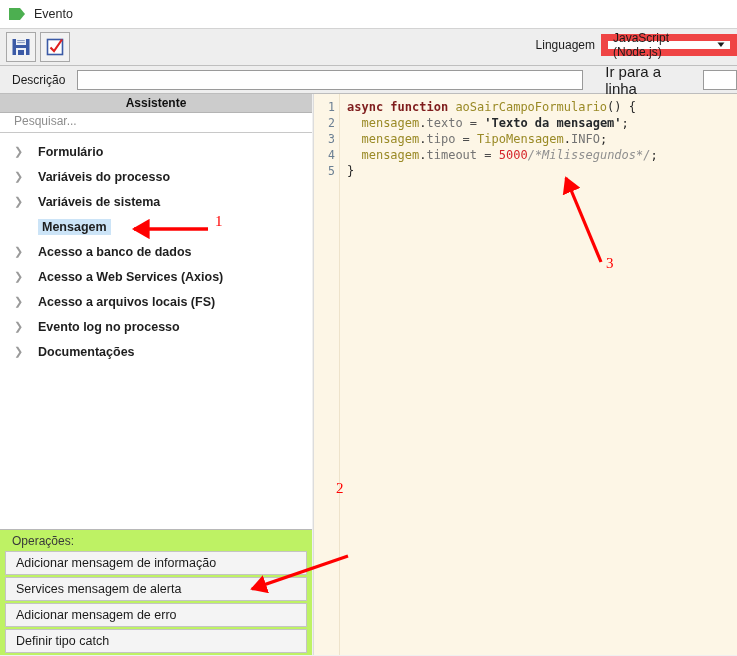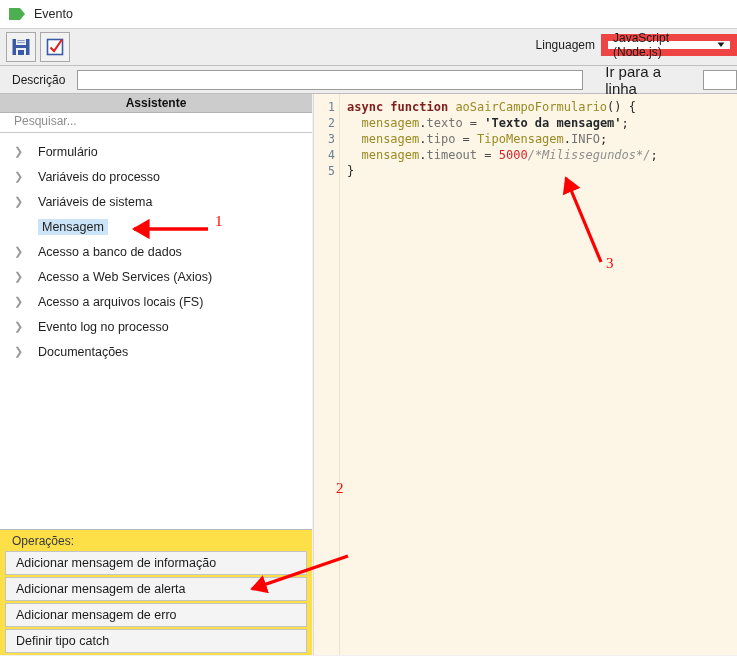--- a/index.html
+++ b/index.html
@@ -158,29 +158,29 @@
     font-size: 12.5px;
     color: #1e1e1e;
   }
   .tw {
     width: 14px;
     display: inline-block;
     color: #9a9a9a;
     font-size: 11px;
     flex: 0 0 14px;
   }
-  .tree-item .lbl { margin-left: 10px; }
+  .tree-item .lbl { margin-left: 10px; font-weight: bold; }
   .tree-item.leaf .lbl {
     background: #cce4f7;
     padding: 1px 4px;
     margin-left: 24px;
   }
 
   .ops-section {
-    background: #fde047;
+    background: #bef264;
     border-top: 1px solid #b8b8b8;
     padding: 0;
   }
   .ops-title {
     height: 21px;
     display: flex; align-items: center;
     padding-left: 12px;
     font-size: 12px;
     color: #3a3a3a;
   }
@@ -341,21 +341,21 @@
           <div class="tree-item">
             <span class="tw">❯</span>
             <span class="lbl">Documentações</span>
           </div>
         </div>
 
       <div class="ops-section">
         <div class="ops-title">Operações:</div>
         <div class="ops-list" id="ops-list">
             <div class="op-btn">Adicionar mensagem de informação</div>
-            <div class="op-btn">Adicionar mensagem de alerta</div>
+            <div class="op-btn">Services mensagem de alerta</div>
             <div class="op-btn">Adicionar mensagem de erro</div>
             <div class="op-btn">Definir tipo catch</div>
           </div>
       </div>
     </div>
 
     <div class="right-pane">
       <div class="gutter" id="gutter">
           <div>1</div>
           <div>2</div>

